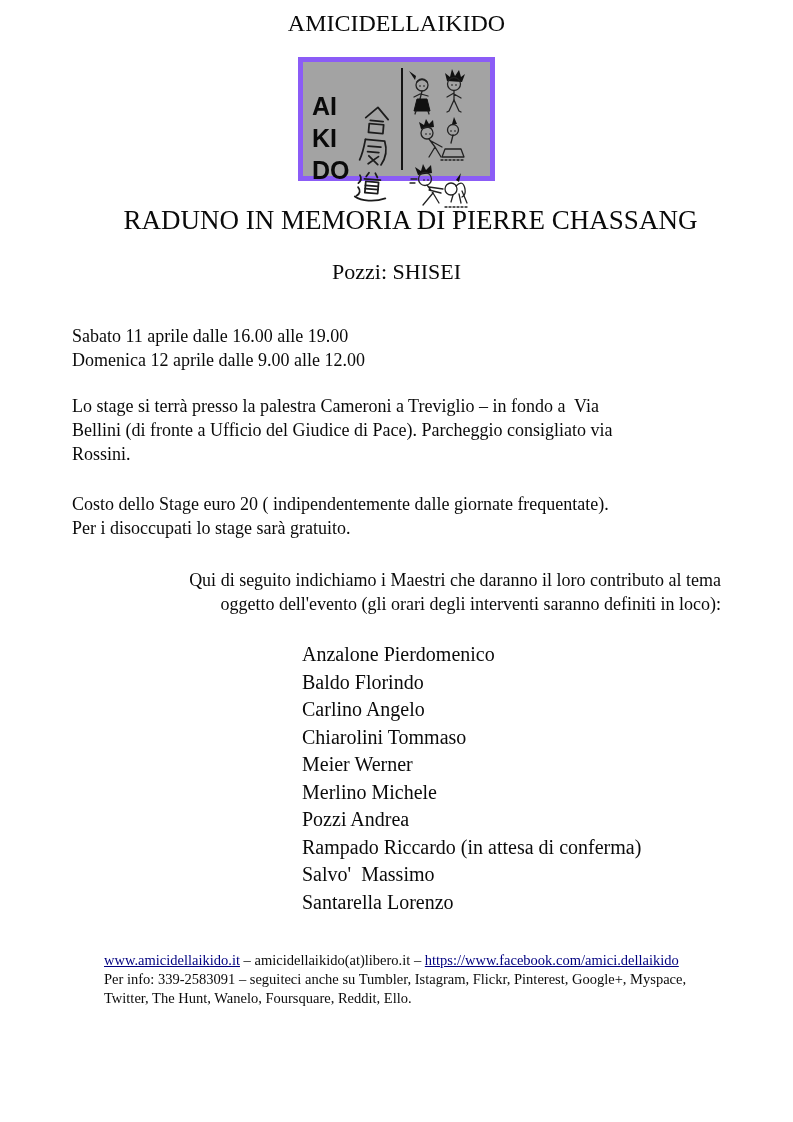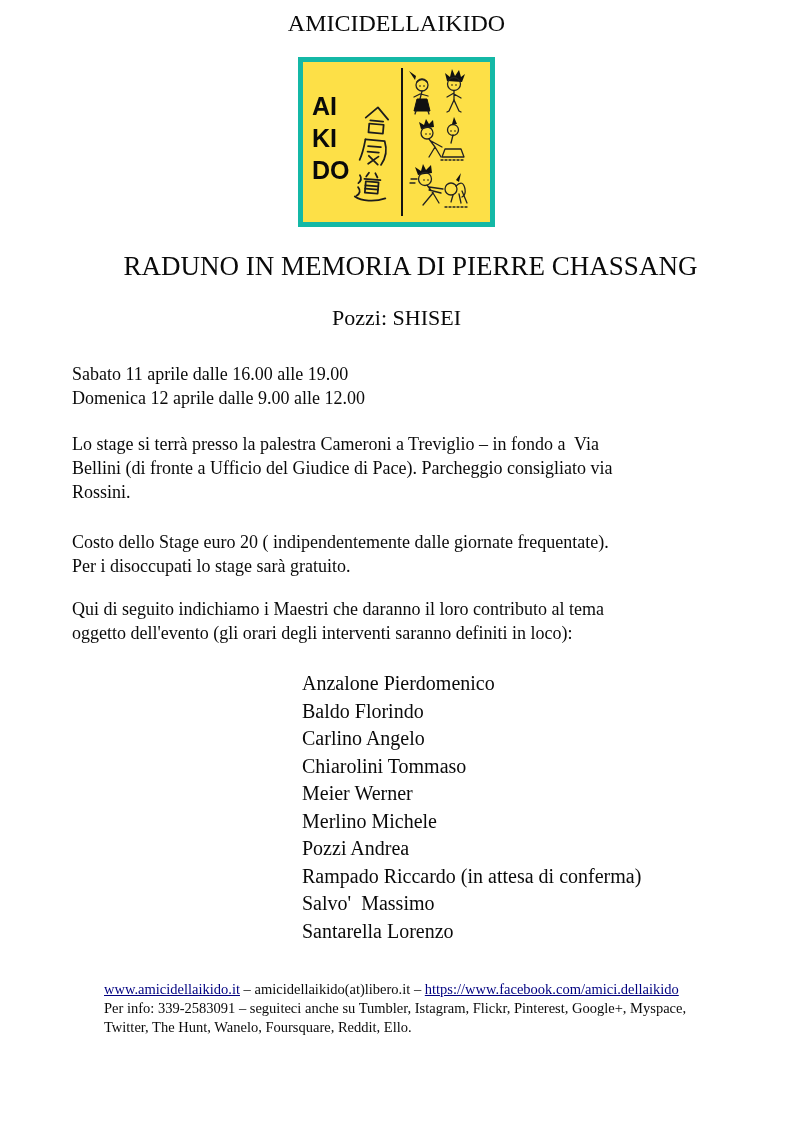--- a/index.html
+++ b/index.html
@@ -7,42 +7,42 @@
   body {
     width: 793px; height: 1122px; background: #ffffff;
     font-family: "Liberation Serif", serif; color: #0a0a0a;
   }
   .page { position: relative; width: 793px; height: 1122px; overflow: hidden; }
 
   .header-title { text-align: center; padding-top: 9px; font-size: 24px; line-height: 29px; }
 
   .logo-wrap { display: flex; justify-content: center; margin-top: 19px; }
   .logo-box {
-    box-sizing: border-box; width: 197px; height: 170px;
-    border: 5px solid #14b8a6; background: #fde047;
+    box-sizing: border-box; width: 197px; height: 124px;
+    border: 5px solid #8b5cf6; background: #a3a3a3;
     display: flex; align-items: stretch; padding: 4px 3px 4px 9px;
   }
   .logo-left { display: flex; }
   .logo-syllables {
     font-family: "Liberation Sans", sans-serif; font-weight: bold;
     font-size: 25px; line-height: 32px; padding-top: 24px; letter-spacing: 0px;
   }
   .kanji-svg { margin-top: 38px; margin-left: 3px; }
   .logo-divider { width: 2px; background: #141414; margin: 2px 4px 2px 6px; }
   .figures-svg { margin-top: 1px; }
 
   .main-title { text-align: center; font-size: 27px; line-height: 28px; margin-top: 25px; padding-left: 28px; }
   .theme-title { text-align: center; font-size: 22px; line-height: 24px; margin-top: 26px; }
 
   .content { padding: 0 72px; font-size: 18px; line-height: 24px; }
   .line { white-space: pre; }
-  .schedule { margin-top: 32px; }
+  .schedule { margin-top: 40px; }
   .para-location { margin-top: 22px; }
   .para-cost { margin-top: 26px; }
-  .para-intro { margin-top: 19px; }
+  .para-intro { margin-top: 28px; text-align: right; }
 
   .masters { margin-top: 25px; margin-left: 230px; font-size: 20px; line-height: 27.5px; }
   .masters .line { white-space: pre; }
 
   .footer { padding: 0 104px; margin-top: 35px; font-size: 14.5px; line-height: 19px; }
   .footer-line1 { white-space: pre; }
   .footer a { color: var(--link-color); text-decoration: underline; cursor: pointer; }
   svg .stroke { fill: none; stroke: #1c1c1c; stroke-width: 2.2; stroke-linecap: round; stroke-linejoin: round; }
   svg .fig { fill: none; stroke: #222; stroke-width: 1.3; stroke-linecap: round; stroke-linejoin: round; }
   svg .hair { fill: #111; stroke: none; }

